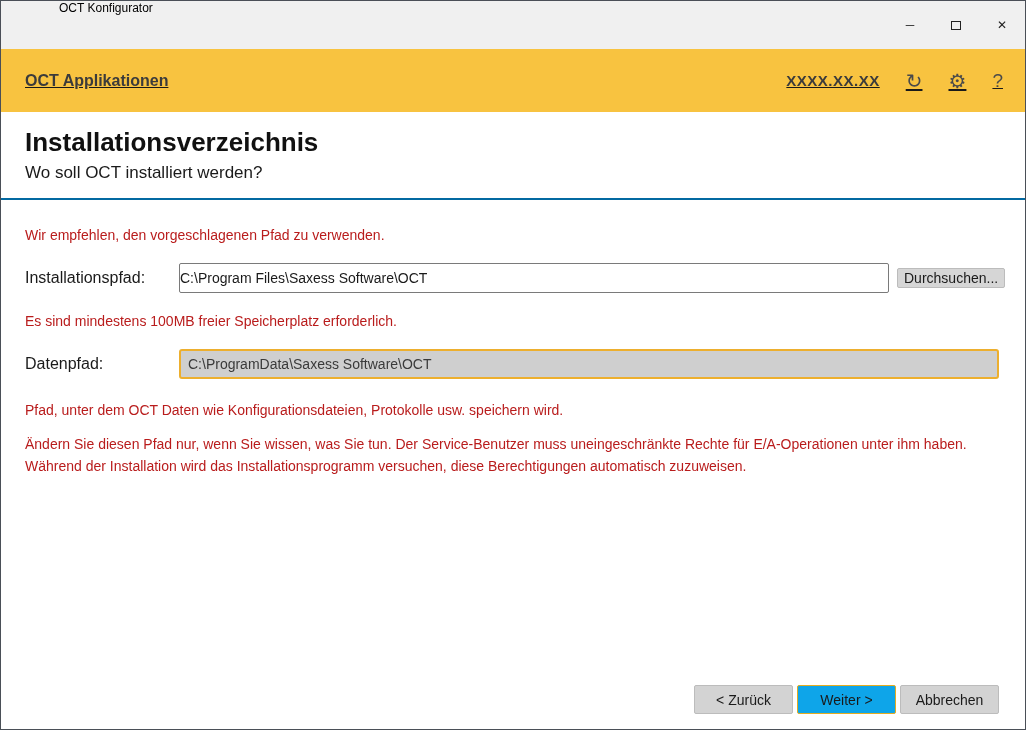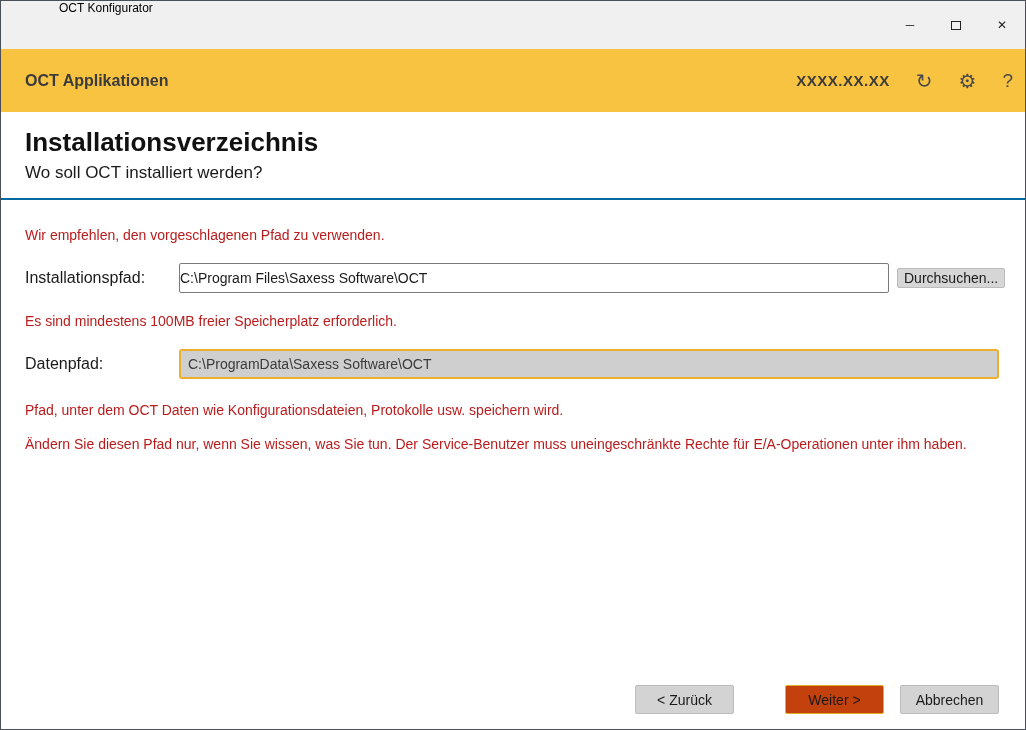--- a/index.html
+++ b/index.html
@@ -53,21 +53,22 @@
     border: 1px solid #222222;
   }
 
   
   .header {
     height: 63px;
     background: #f8c340;
     display: flex;
     align-items: center;
     justify-content: space-between;
-    padding: 0 12px 0 24px;
+    padding: 0 22px 0 24px;
+    text-decoration: underline;
   }
   .app-title {
     font-size: 16px;
     font-weight: bold;
     color: #3b3b3b;
   }
   .header-right {
     display: flex;
     align-items: center;
     gap: 26px;
@@ -159,38 +160,37 @@
   .note { margin-top: 20px; }
   .note-after-row { margin-top: 23px; }
   .warning { margin-top: 16px; line-height: 1.55; }
 
   
   .footer {
     position: absolute;
     right: 26px;
     bottom: 15px;
     display: flex;
-    gap: 16px;
+    gap: 4px;
   }
   .footer-btn {
     min-width: 99px;
     height: 29px;
     border: 1px solid #bcbcbc;
     background: #d3d3d3;
     font-family: inherit;
     font-size: 14px;
     color: #1a1a1a;
     cursor: pointer;
     border-radius: 2px;
     padding: 0 14px;
   }
   .footer-btn.primary {
-    background: #c2410c;
+    background: #0ea5e9;
     border-color: #e3ac22;
-    margin-left: 35px;
   }
 </style>
 </head>
 <body>
 
 <div class="window">
 
   <div class="titlebar">
     <span class="titlebar-title">OCT Konfigurator</span>
     <div class="titlebar-controls">
@@ -234,20 +234,21 @@
 
     <div class="form-row">
       <label class="field-label">Datenpfad:</label>
       <input class="disabled-input" type="text" readonly="" value="C:\ProgramData\Saxess Software\OCT" style="">
     </div>
 
     <p class="body-text note-after-row">Pfad, unter dem OCT Daten wie Konfigurationsdateien, Protokolle usw. speichern wird.</p>
 
     <div class="warning">
       <div class="body-text">Ändern Sie diesen Pfad nur, wenn Sie wissen, was Sie tun. Der Service-Benutzer muss uneingeschränkte Rechte für E/A-Operationen unter ihm haben.</div>
+      <div class="body-text">Während der Installation wird das Installationsprogramm versuchen, diese Berechtigungen automatisch zuzuweisen.</div>
     </div>
   </div>
 
   <div class="footer">
     <button class="footer-btn">&lt; Zurück</button>
     <button class="footer-btn primary">Weiter &gt;</button>
     <button class="footer-btn">Abbrechen</button>
   </div>
 
 </div>

